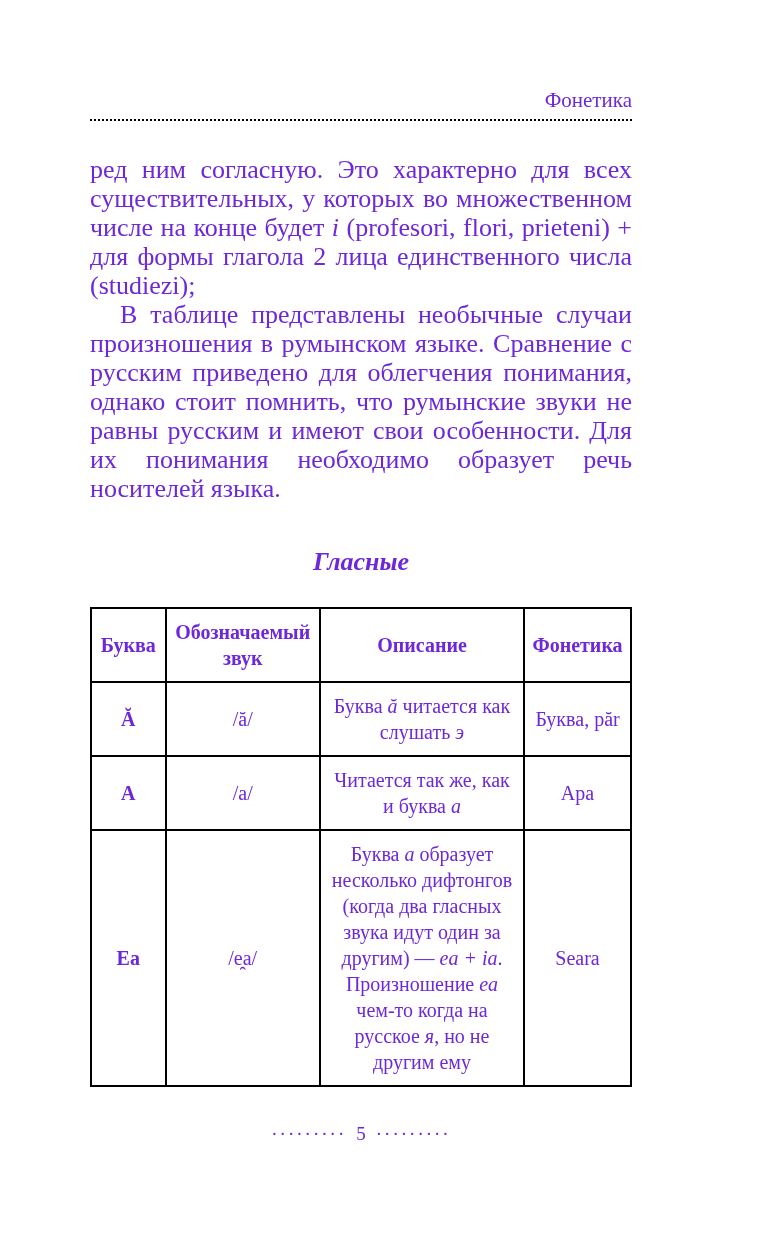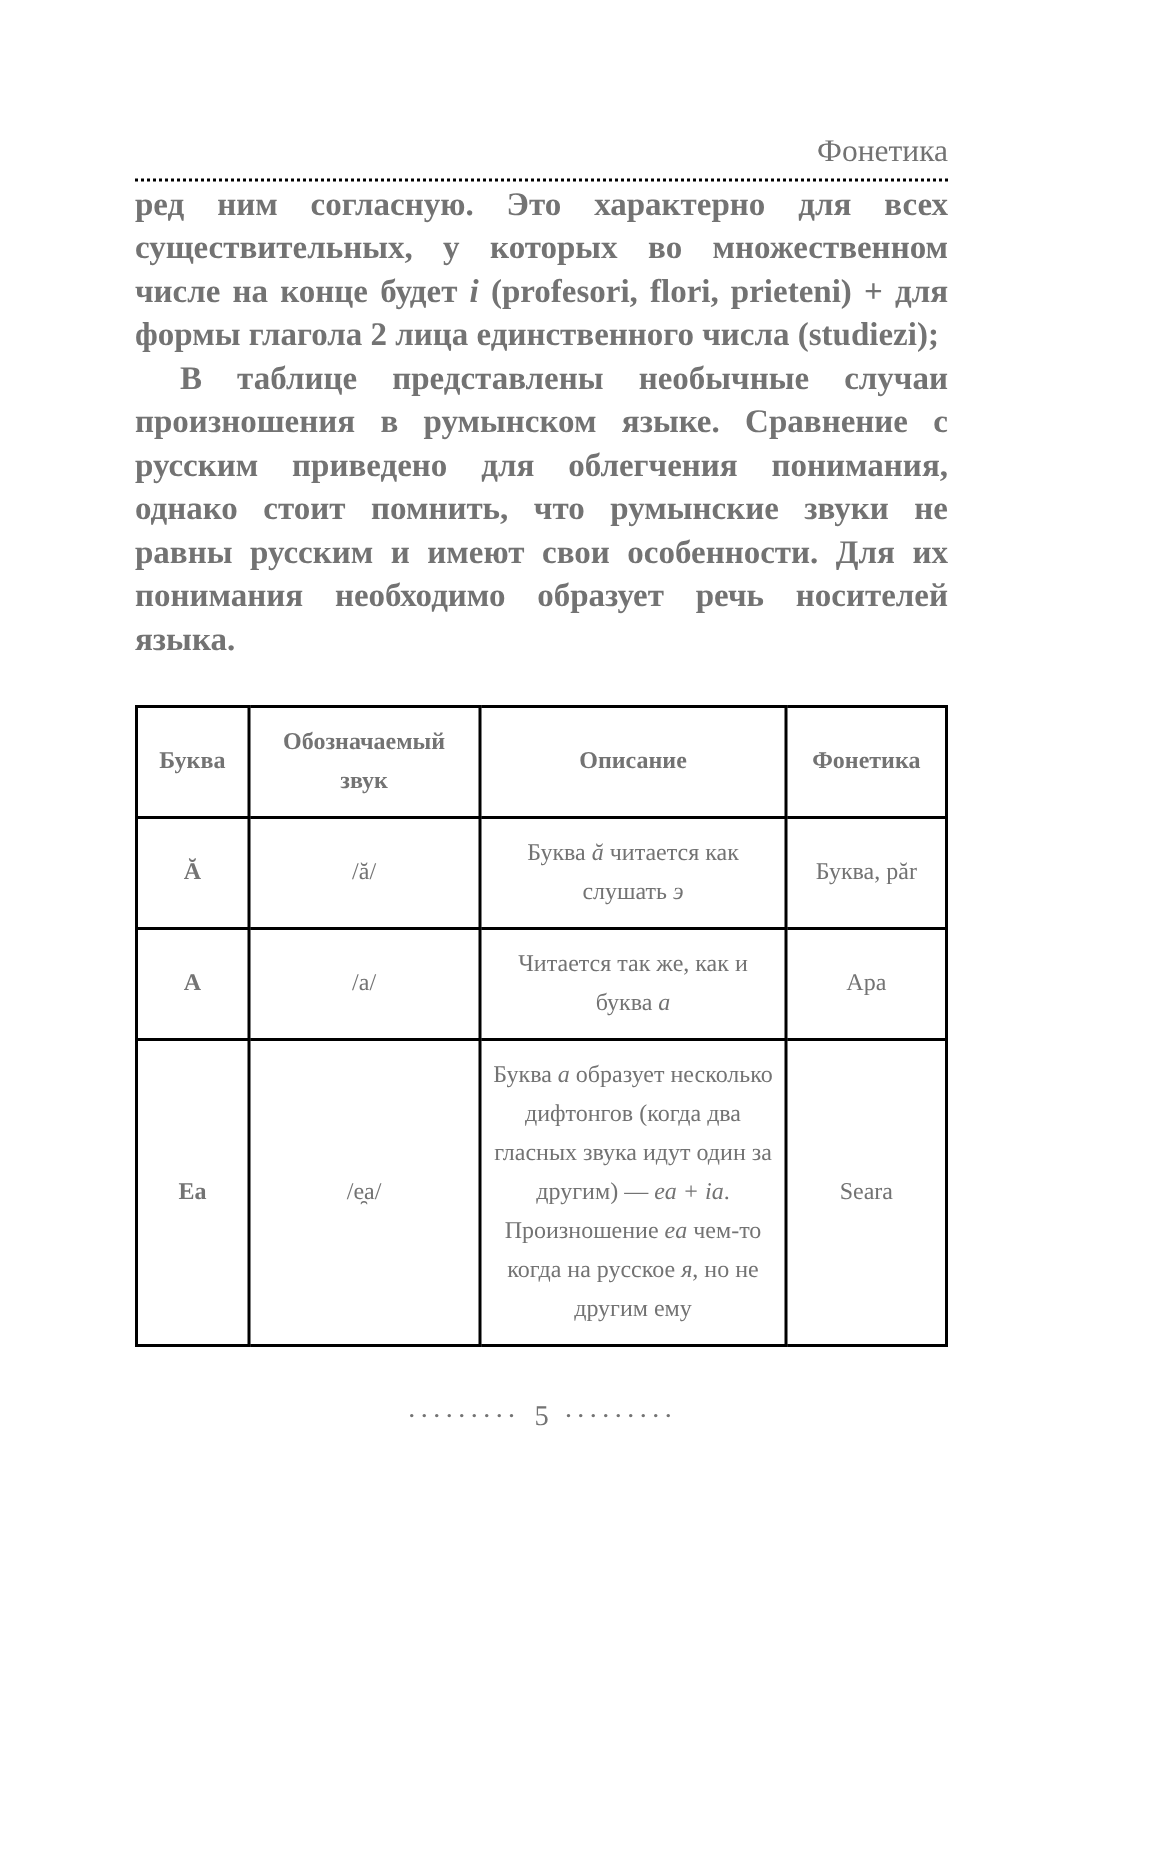--- a/index.html
+++ b/index.html
@@ -3,54 +3,54 @@
 <meta charset="utf-8">
 <style>
   * { box-sizing: border-box; }
   html, body { margin: 0; padding: 0; background: #ffffff; }
   .page {
     position: relative;
     width: 768px;
     height: 1240px;
     margin: 0 auto;
     background: #ffffff;
-    color: #737373;
+    color: #6d28d9;
     font-family: "Liberation Serif", serif;
     padding: 88px 136px 12px 90px;
     overflow: hidden;
   }
   .running-head {
     text-align: right;
     font-size: 21px;
     line-height: 24px;
   }
   .dotted-rule {
     border-bottom: 2px dotted #000;
     margin-top: 7px;
   }
   .body-text {
-    font-size: 22px;
+    margin-top: 34px;
+    font-size: 26px;
     line-height: 29px;
     text-align: justify;
-    font-weight: bold;
   }
   .body-text p { margin: 0; }
   .body-text p.indent { text-indent: 30px; }
   .section-title {
     margin: 44px 0 0 0;
     text-align: center;
     font-size: 26px;
     font-style: italic;
     font-weight: bold;
   }
   table.vowels {
     margin-top: 30px;
     border-collapse: collapse;
     width: 100%;
-    font-size: 16px;
+    font-size: 20px;
     line-height: 26px;
     table-layout: fixed;
   }
   table.vowels th, table.vowels td {
     border: 2px solid #000;
     text-align: center;
     vertical-align: middle;
     padding: 10px 6px;
   }
   table.vowels th { font-weight: bold; }
@@ -70,20 +70,21 @@
 
   <div class="running-head">Фонетика</div>
 
   <div class="dotted-rule"></div>
 
   <div class="body-text" id="paragraphs">
       <p class=""><span>ред ним согласную. Это характерно для всех существительных, у которых во множественном числе на конце будет </span><i>i</i><span> (profesori, flori, prieteni) + для формы глагола 2 лица единственного числа (studiezi);</span></p>
       <p class="indent"><span>В таблице представлены необычные случаи произношения в румынском языке. Сравнение с русским приведено для облегчения понимания, однако стоит помнить, что румынские звуки не равны русским и имеют свои особенности. Для их понимания необходимо образует речь носителей языка.</span></p>
     </div>
 
+  <div class="section-title">Гласные</div>
 
   <table class="vowels">
     <colgroup>
       <col style="width:13.8%">
       <col style="width:28.6%">
       <col style="width:37.8%">
       <col style="width:19.8%">
     </colgroup>
     <thead>
       <tr id="thead-row">

